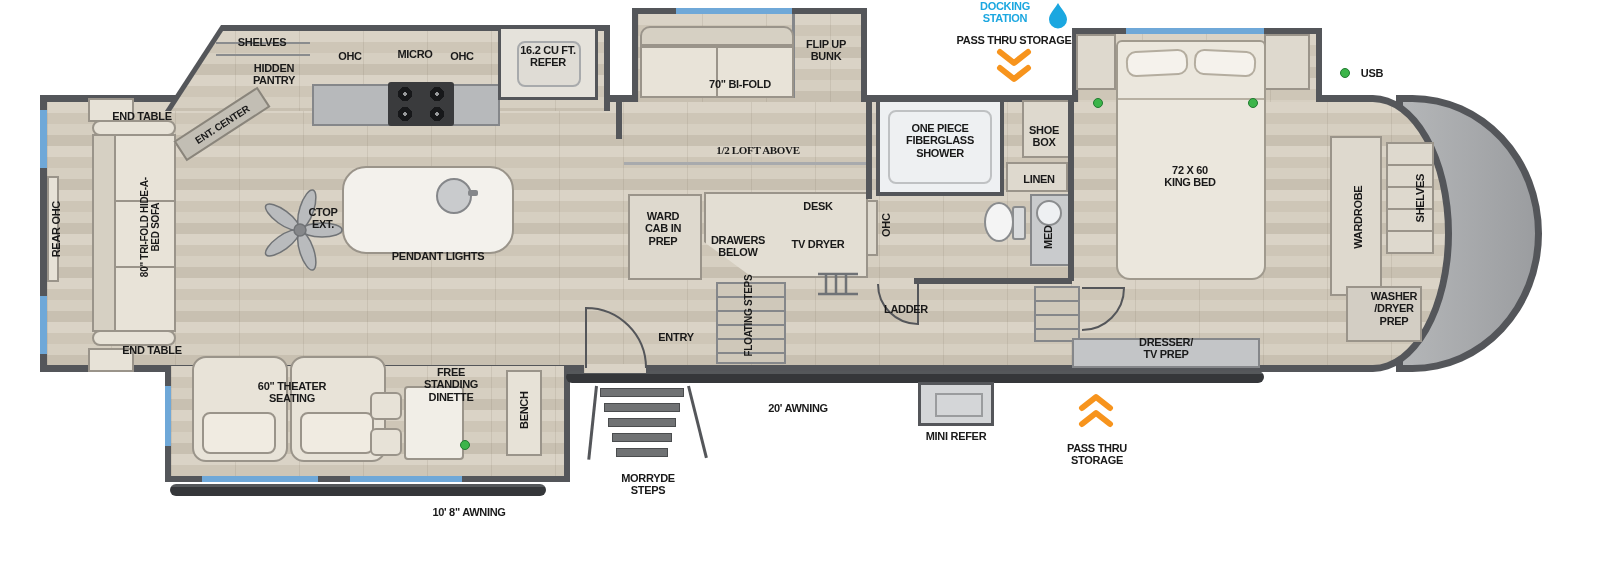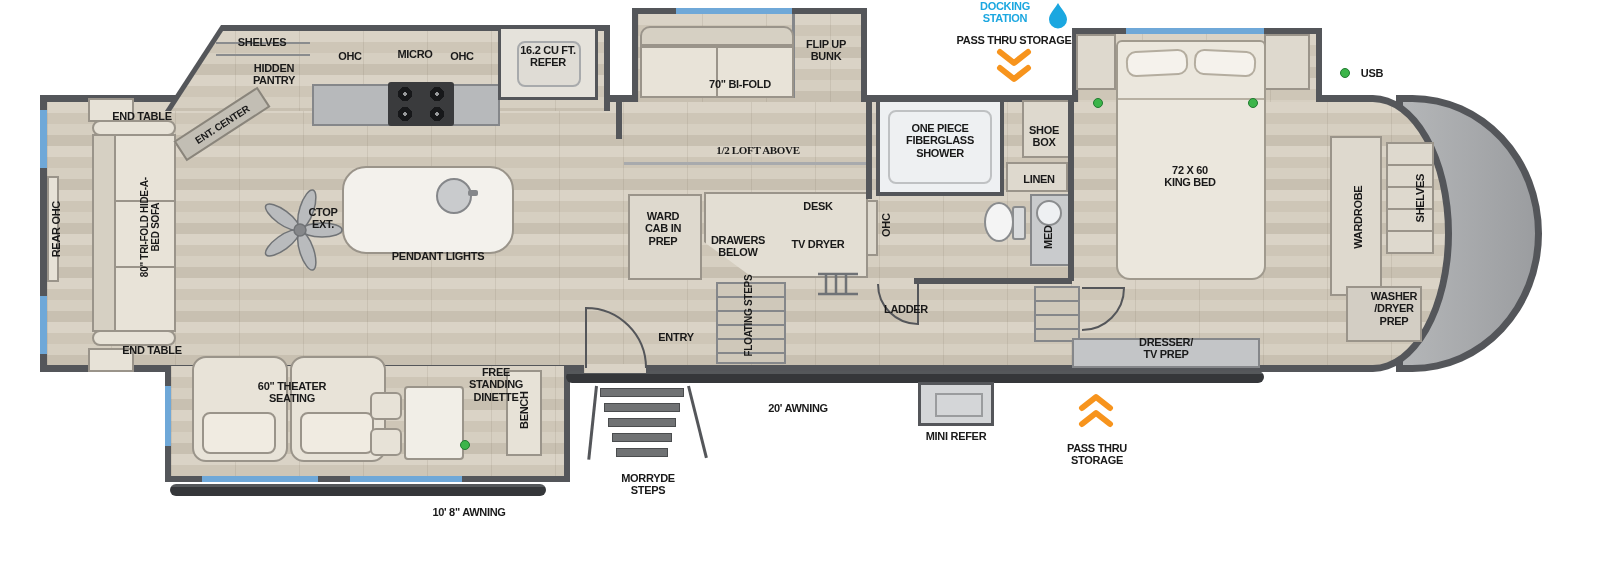--- a/index.html
+++ b/index.html
@@ -229,20 +229,20 @@
 <div class="lbl vl nw" style="left:1029px;top:231px;width:38px;">MED</div>
 <div class="lbl" style="left:1024px;top:124px;width:40px;">SHOE BOX</div>
 
 <div class="lbl" style="left:1160px;top:164px;width:60px;">72 X 60 KING BED</div>
 <div class="lbl vl nw" style="left:1322px;top:211px;width:72px;">WARDROBE</div>
 <div class="lbl vl nw" style="left:1390px;top:192px;width:60px;">SHELVES</div>
 <div class="lbl" style="left:1366px;top:290px;width:56px;">WASHER /DRYER PREP</div>
 <div class="lbl" style="left:1134px;top:336px;width:64px;">DRESSER/ TV PREP</div>
 
 <div class="lbl" style="left:240px;top:380px;width:104px;">60" THEATER SEATING</div>
-<div class="lbl" style="left:460px;top:366px;width:72px;">FREE STANDING DINETTE</div>
+<div class="lbl" style="left:415px;top:366px;width:72px;">FREE STANDING DINETTE</div>
 <div class="lbl vl nw" style="left:500px;top:404px;width:48px;">BENCH</div>
 
 <div class="lbl" style="left:608px;top:472px;width:80px;">MORRYDE STEPS</div>
 <div class="lbl nw" style="left:738px;top:402px;width:120px;">20' AWNING</div>
 <div class="lbl" style="left:920px;top:430px;width:72px;">MINI REFER</div>
 <div class="lbl" style="left:1058px;top:442px;width:78px;">PASS THRU STORAGE</div>
 <div class="lbl nw" style="left:404px;top:506px;width:130px;">10' 8" AWNING</div>
 
 </body></html>

